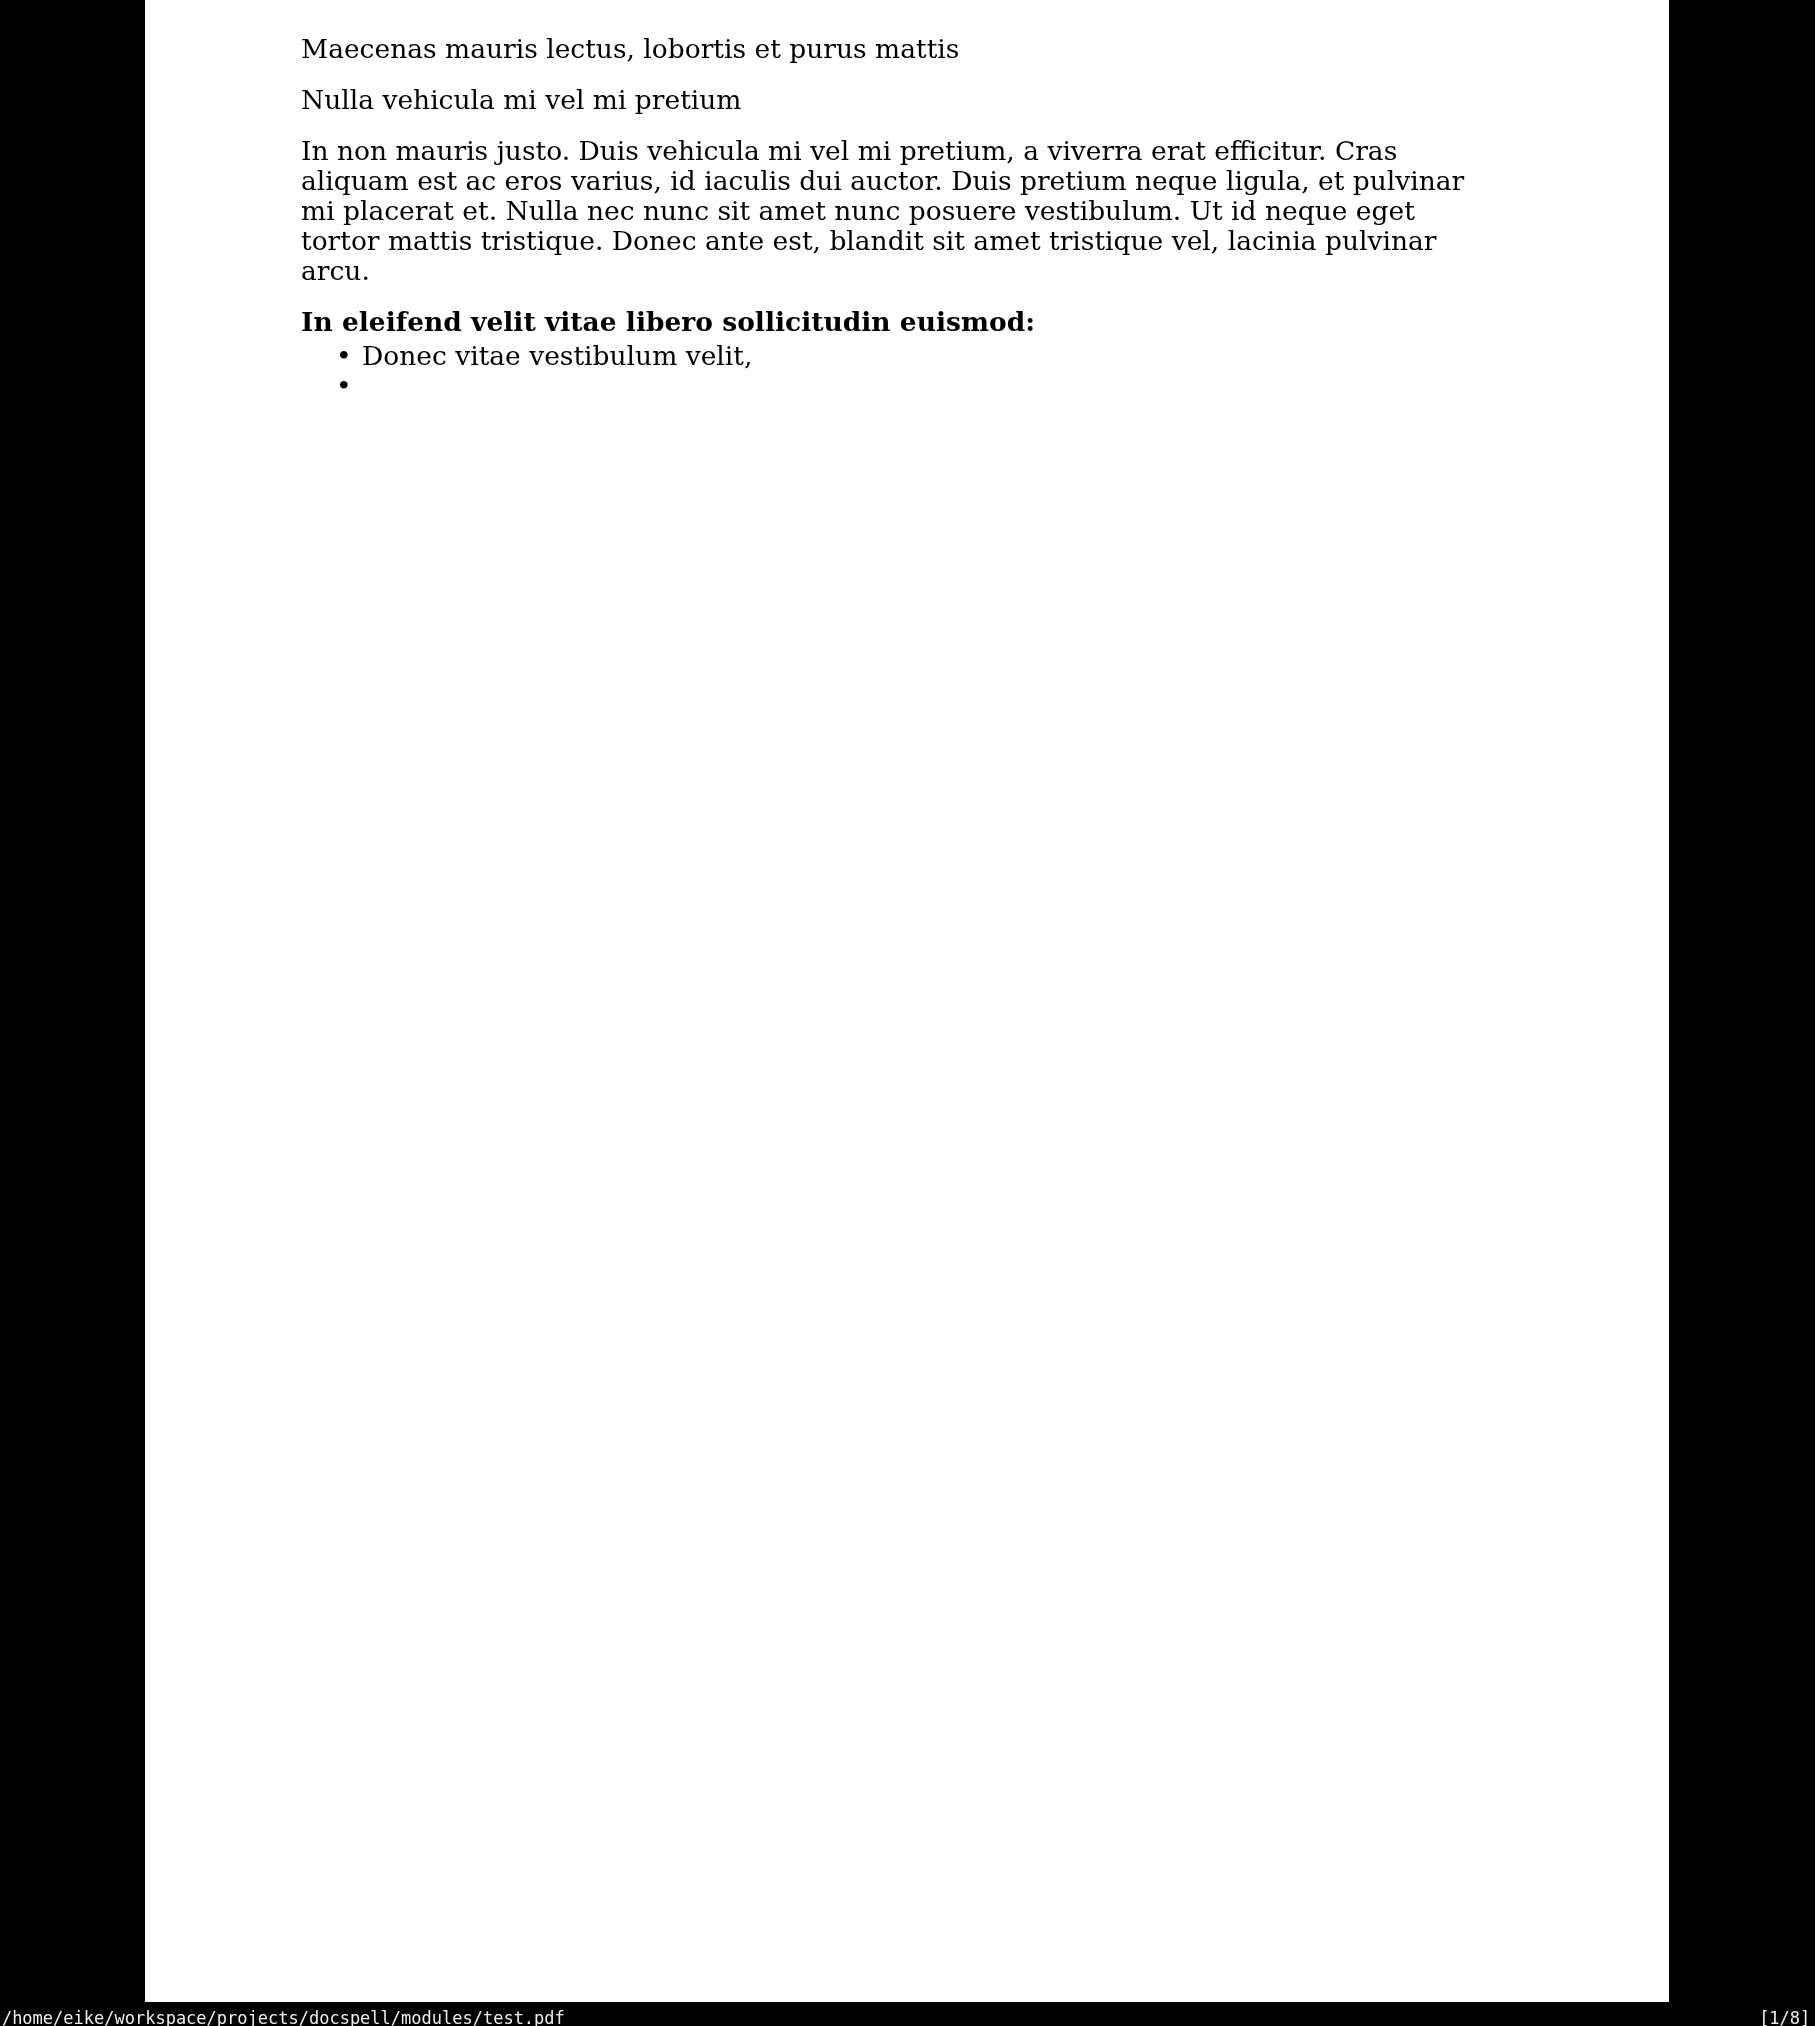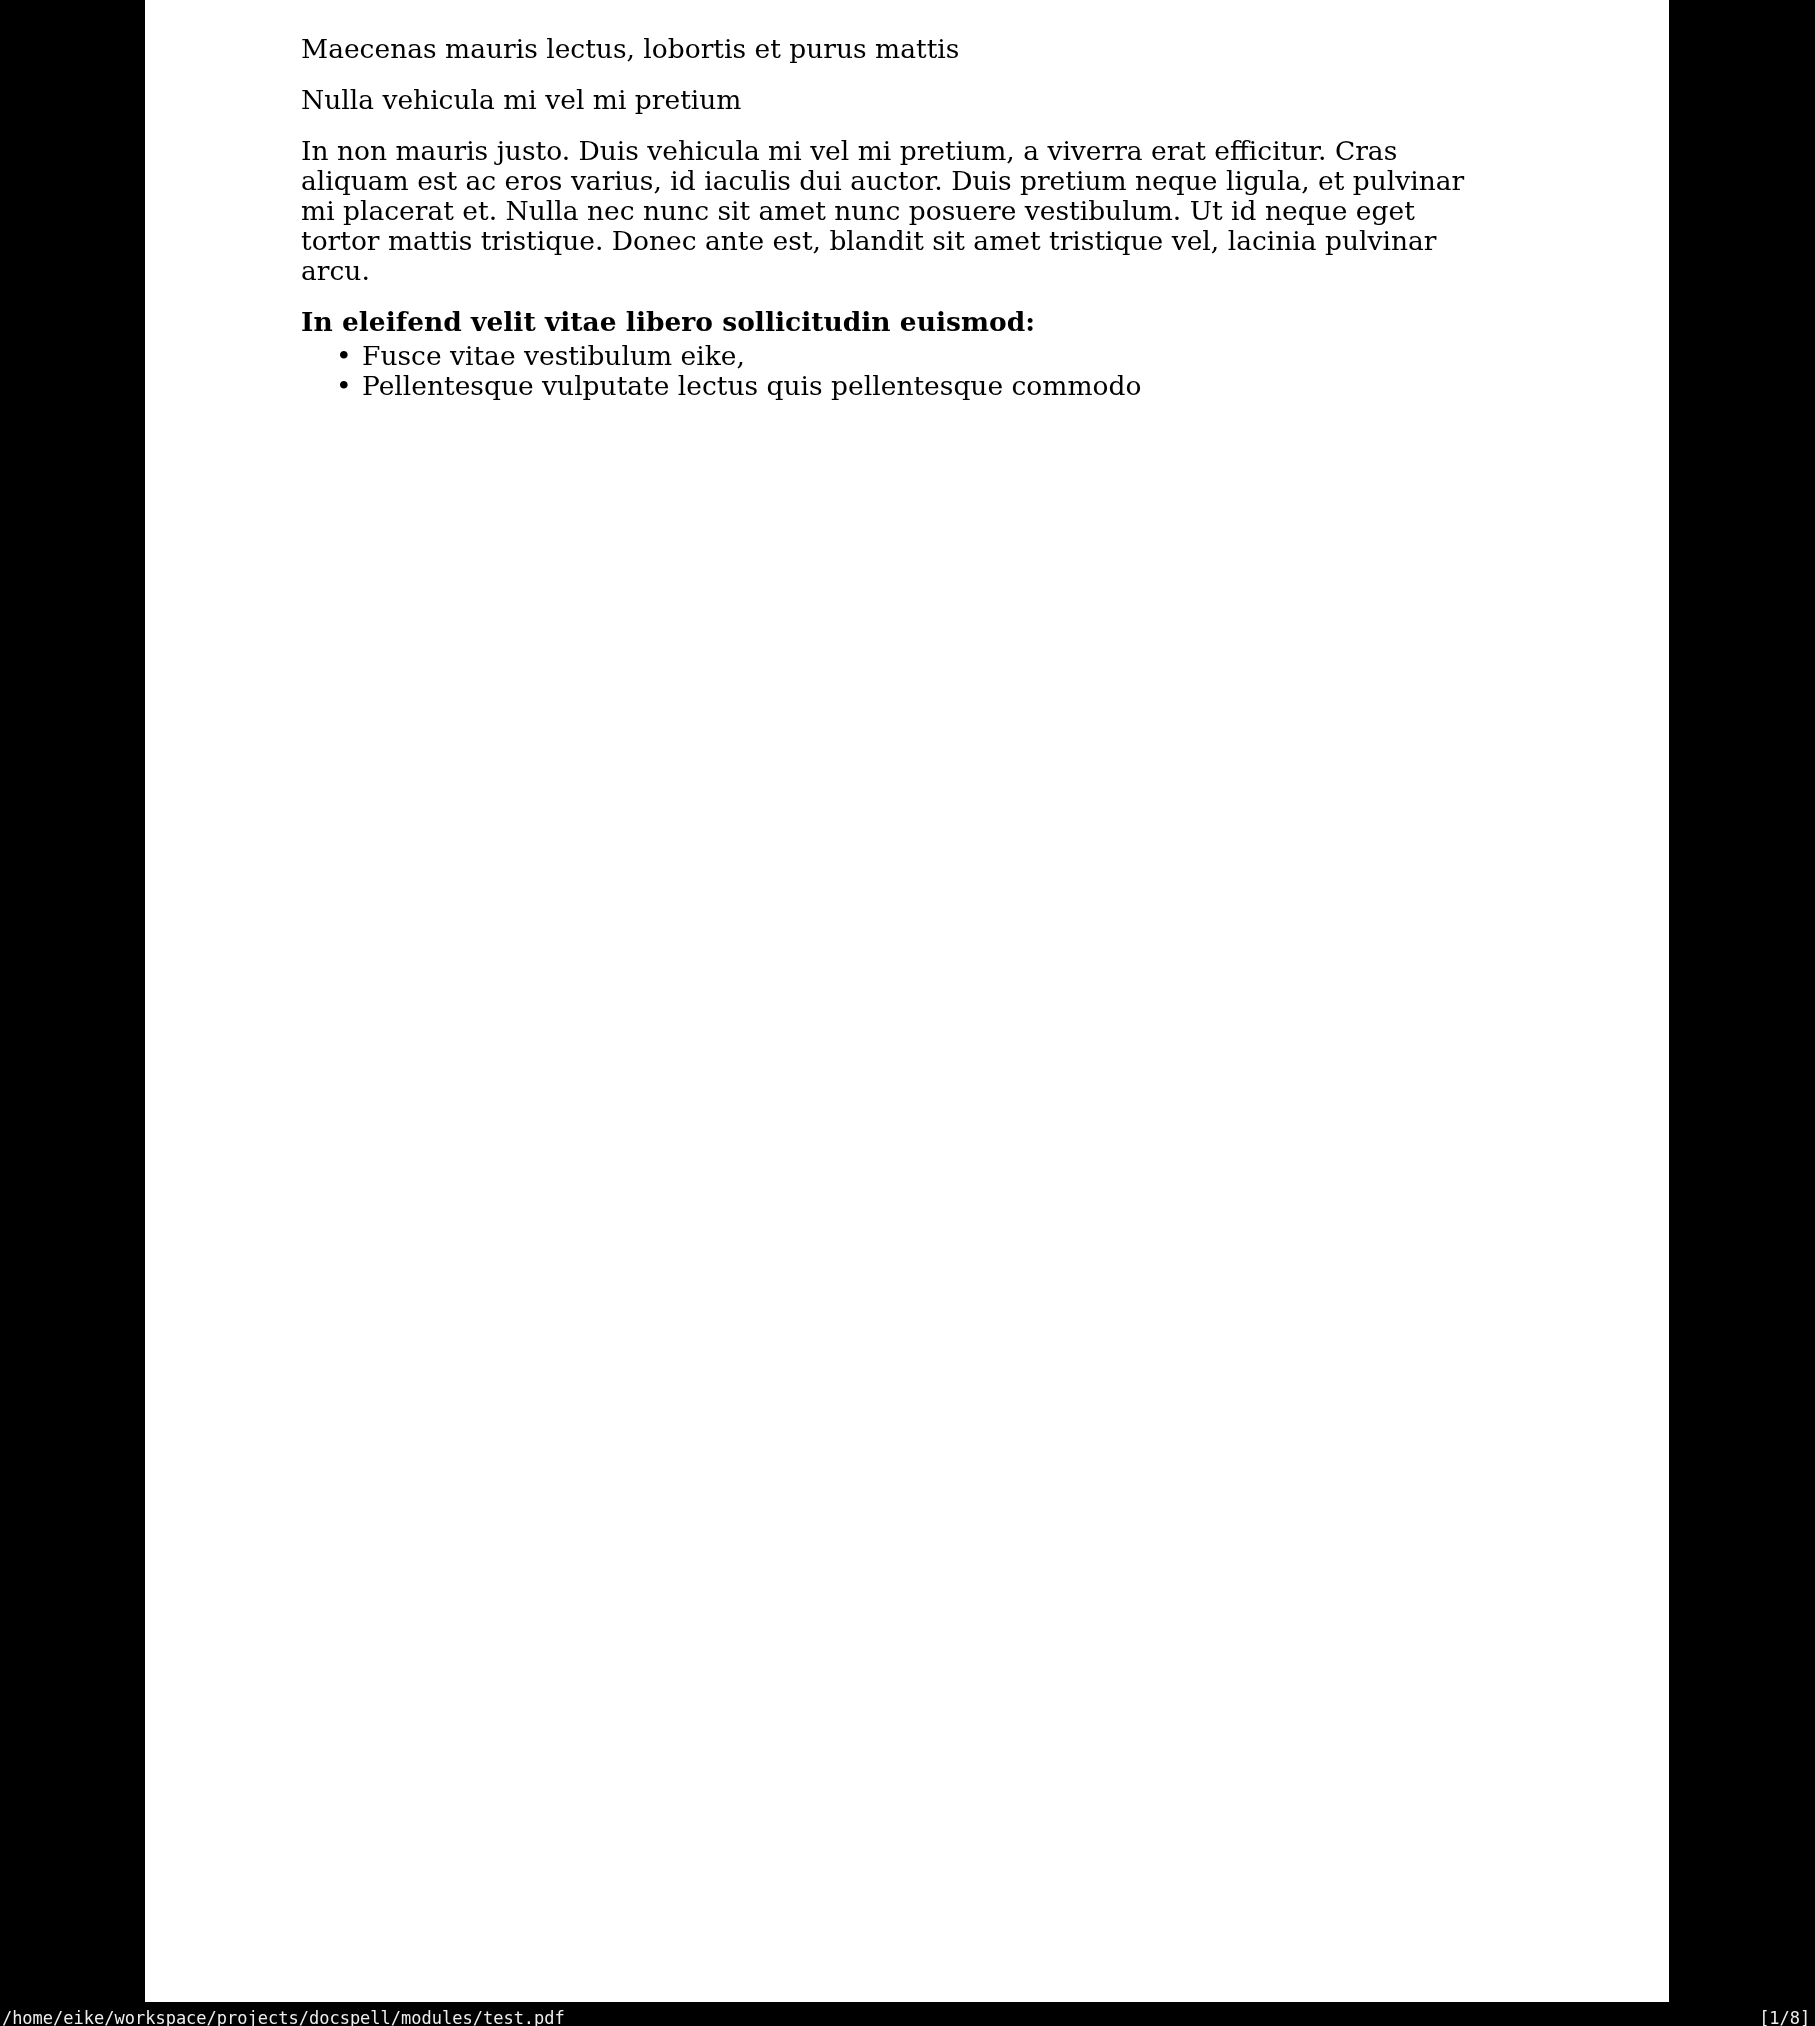--- a/index.html
+++ b/index.html
@@ -88,25 +88,24 @@
 
   <div class="page">
     <div class="content">
       <p>Maecenas mauris lectus, lobortis et purus mattis</p>
       <p>Nulla vehicula mi vel mi pretium</p>
       <p>In non mauris justo. Duis vehicula mi vel mi pretium, a viverra erat efficitur. Cras aliquam est ac eros varius, id iaculis dui auctor. Duis pretium neque ligula, et pulvinar mi placerat et. Nulla nec nunc sit amet nunc posuere vestibulum. Ut id neque eget tortor mattis tristique. Donec ante est, blandit sit amet tristique vel, lacinia pulvinar arcu.</p>
       <p class="tight">In eleifend velit vitae libero sollicitudin euismod:</p>
       <ul class="doc-list">
         <li>
           <span class="bullet">•</span>
-          <span>Fusce vitae vestibulum eike,</span>
+          <span>Donec vitae vestibulum velit,</span>
         </li>
         <li>
           <span class="bullet">•</span>
-          <span>Pellentesque vulputate lectus quis pellentesque commodo</span>
         </li>
       </ul>
     </div>
   </div>
 
   <div class="statusbar">
     <span>/home/eike/workspace/projects/docspell/modules/test.pdf</span>
     <span>[1/8]</span>
   </div>
 

